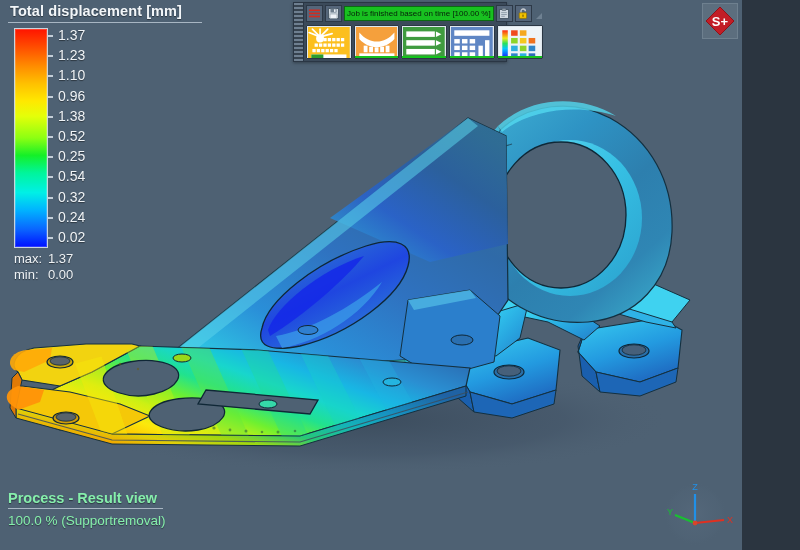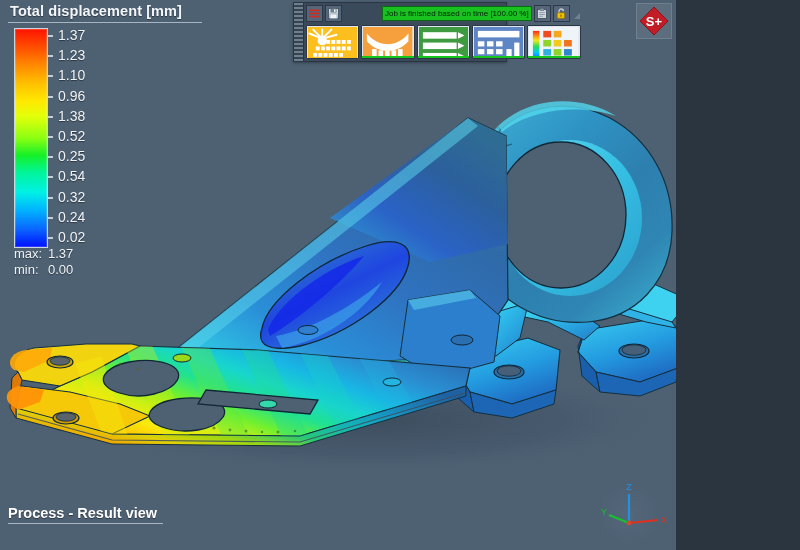--- a/index.html
+++ b/index.html
@@ -3,21 +3,21 @@
 <meta charset="utf-8">
 <title>Simulation Result View</title>
 <style>
   html,body{margin:0;padding:0;background:#2b3540;}
   body{
     font-family:"Liberation Sans","DejaVu Sans",sans-serif;
     -webkit-font-smoothing:antialiased;
   }
   #app{
     position:relative;
-    width:676px;height:550px;
+    width:742px;height:550px;
     overflow:hidden;
     background:#4e6173;
     user-select:none;
   }
 
   
   #viewport{position:absolute;inset:0;overflow:hidden;}
   #viewport svg{position:absolute;left:0;top:0;}
 
   
@@ -59,21 +59,21 @@
     position:absolute;left:0;top:-1px;width:5px;height:2px;
     background:#c3ced8;display:block;
   }
   #ticks .tk span{
     position:absolute;left:10px;top:-9px;
     font-size:14px;color:#f0f4f7;line-height:17px;
     text-shadow:0 1px 1px rgba(0,0,0,.45);
     font-family:"Liberation Sans","DejaVu Sans",sans-serif;
   }
   #minmax{
-    padding-left:8px;font-size:13px;line-height:16px;
+    margin-top:5px;padding-left:8px;font-size:13px;line-height:16px;
     color:#eef2f5;text-shadow:0 1px 1px rgba(0,0,0,.45);
   }
   #minmax .lbl{display:inline-block;width:34px;}
 
   
   #toolbar{
     position:absolute;left:293px;top:2px;
     width:212px;height:58px;
     background:#3b4a5a;
     border:1px solid #2a3644;
@@ -93,21 +93,21 @@
     width:15px;height:15px;flex:0 0 auto;
     background:#55667a;border:1px solid #2d3947;
     display:flex;align-items:center;justify-content:center;
     cursor:pointer;
   }
   .tb-sm svg{display:block;}
   #status-field{
     flex:1 1 auto;height:13px;min-width:0;
     background:#18c020;border:1px solid #0b6b12;
     display:flex;align-items:center;
-    padding:0 2px;overflow:hidden;margin-left:38px;
+    padding:0 2px;overflow:hidden;
   }
   #status-text{
     font-size:8px;line-height:9px;color:#06200a;white-space:nowrap;
     font-family:"Liberation Sans","DejaVu Sans",sans-serif;
   }
   #tb-resize{
     width:9px;height:13px;flex:0 0 auto;position:relative;cursor:nwse-resize;
   }
   #tb-resize:after{
     content:"";position:absolute;right:1px;bottom:1px;
@@ -125,21 +125,21 @@
     background:#15c41d;
   }
 
   
   #logo{
     position:absolute;right:4px;top:3px;width:36px;height:36px;cursor:pointer;
   }
 
   
   #process{
-    position:absolute;left:8px;bottom:22px;width:260px;color:#ffffff;
+    position:absolute;left:8px;bottom:22px;width:260px;color:#86efac;
   }
   #process .pt{
     font-size:14.5px;font-weight:bold;padding-bottom:2px;
     text-shadow:0 1px 1px rgba(0,0,0,.45);
   }
   #process .prule{height:1px;background:#b9c6d1;width:155px;opacity:.85;margin-bottom:4px;}
   #process .ps{font-size:13.5px;text-shadow:0 1px 1px rgba(0,0,0,.45);}
 
   
   #triad{position:absolute;right:2px;bottom:2px;width:90px;height:70px;}
@@ -626,20 +626,21 @@
       <rect width="36" height="36" fill="#5c6e7e"></rect>
       <rect x="0.5" y="0.5" width="35" height="35" fill="none" stroke="#6e808f" stroke-width="1"></rect>
       <polygon points="18,4 32,18 18,32 4,18" fill="#c21d26" stroke="#8e1219" stroke-width="1"></polygon>
       <text x="18" y="23" font-family="'Liberation Sans',sans-serif" font-size="13" font-weight="bold" fill="#ffffff" text-anchor="middle" aria-label="S+">S+</text>
     </svg>
   </div>
 
   <div id="process">
     <div class="pt">Process - Result view</div>
     <div class="prule"></div>
+    <div class="ps">100.0 % (Supportremoval)</div>
   </div>
 
   <div id="triad">
     <svg width="90" height="70" viewBox="0 0 90 70">
       <circle cx="45" cy="36" r="32" fill="url(#gTriadBg)"></circle>
 
       <line x1="45" y1="45" x2="45" y2="16" stroke="#2090e8" stroke-width="2.2"></line>
       <text x="45" y="12" font-family="'Liberation Sans',sans-serif" font-size="9" fill="#2090e8" text-anchor="middle">Z</text>
 
       <line x1="45" y1="45" x2="74" y2="42" stroke="#e03020" stroke-width="2.2"></line>

